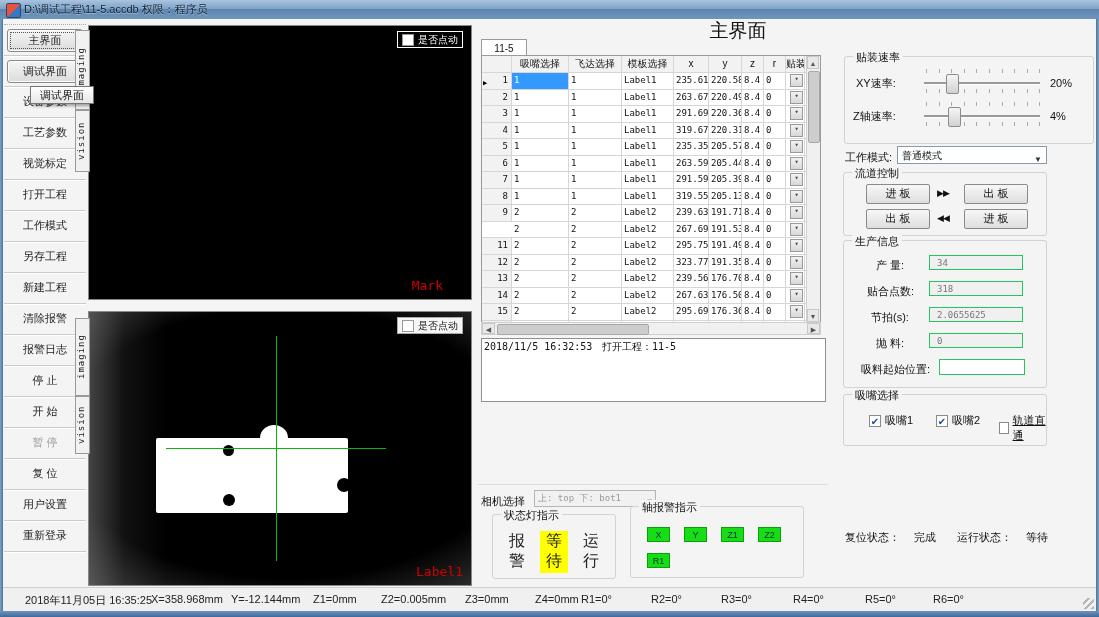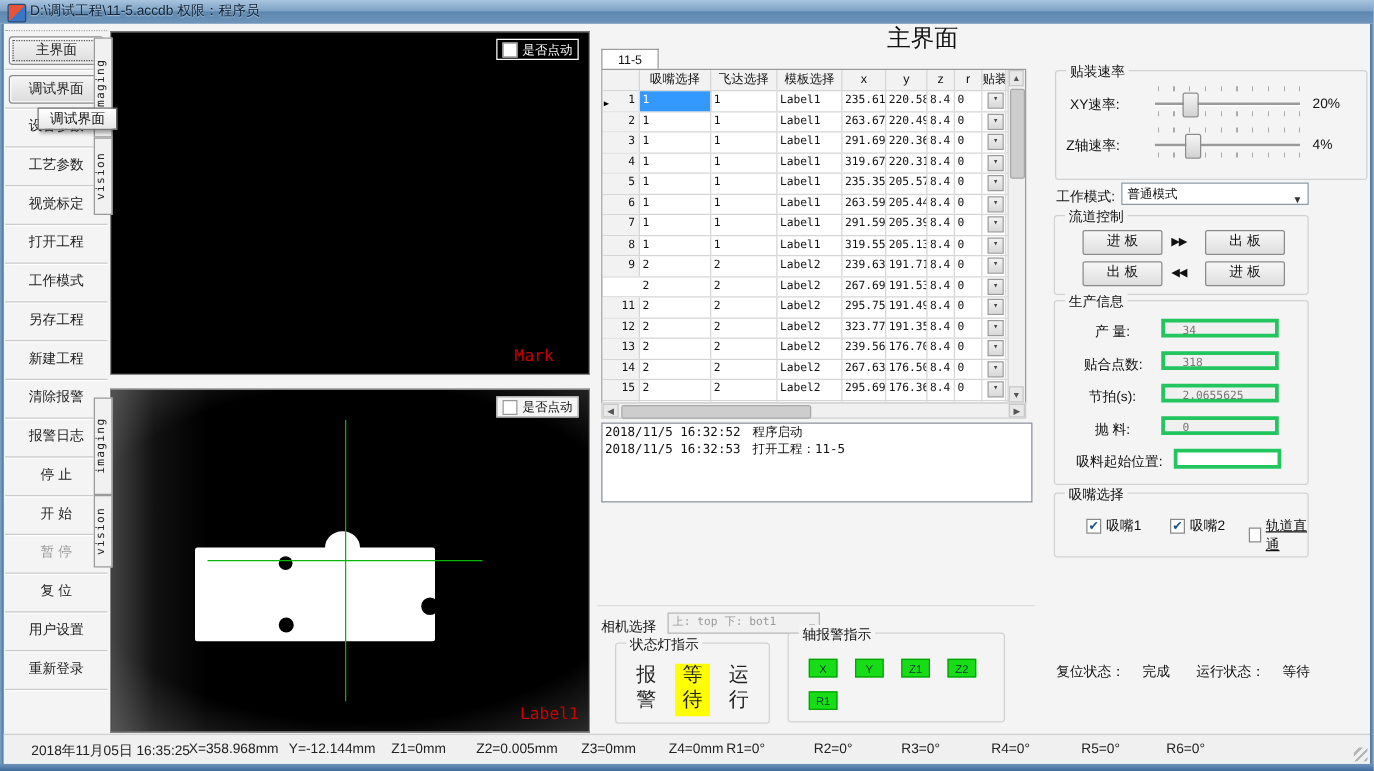--- a/index.html
+++ b/index.html
@@ -101,22 +101,22 @@
   .track{position:absolute;height:2px;background:#9a9a9a;box-shadow:0 1px 0 #fff;}
   .thumb{position:absolute;width:11px;height:18px;background:linear-gradient(#f5f5f5,#d2d2d2);
     border:1px solid #8c8c8c;border-radius:2px;}
   .combo{position:absolute;left:897px;top:146px;width:150px;height:18px;background:#fff;border:1px solid #8a9aa8;
     font-size:10px;line-height:17px;padding-left:4px;box-sizing:border-box;}
   .combo .dd{position:absolute;right:4px;top:4px;font-size:8px;color:#333;}
   .fbtn{position:absolute;width:62px;height:18px;border:1px solid #8a8a8a;border-radius:2px;
     background:linear-gradient(#f7f7f7,#dedede);font-size:11px;text-align:center;line-height:17px;}
   .farr{position:absolute;font-size:9px;color:#111;letter-spacing:-1px;}
   .plabel{position:absolute;font-size:11px;white-space:nowrap;}
-  .pin{position:absolute;height:15px;width:94px;background:#f0f0f0;border:3px solid #22c55e;
-    font:9px "DejaVu Sans Mono",monospace;color:#777;line-height:14px;padding-left:14px;box-sizing:border-box;}
+  .pin{position:absolute;height:15px;width:94px;background:#f0f0f0;border:1px solid #22c55e;
+    font:9px "DejaVu Sans Mono",monospace;color:#777;line-height:14px;padding-left:7px;box-sizing:border-box;}
   .pin.editable{background:#fff;height:16px;width:86px;}
   .chk{position:absolute;display:flex;align-items:center;gap:4px;font-size:11px;color:#111;}
   .cbbox{width:12px;height:12px;border:1px solid #8a8a8a;background:#fff;font-size:10px;line-height:11px;
     text-align:center;color:#1a4e8a;box-sizing:border-box;}
   .u{text-decoration:underline;}
 </style>
 </head>
 <body>
 
 <div class="win">
@@ -474,21 +474,20 @@
         <span class="thumbv"></span>
         <span class="sa" style="bottom: 0px;">▼</span>
       </div>
     </div>
   <div class="hscroll">
     <span class="sa" style="left:0;">◀</span>
     <span class="thumbh"></span>
     <span class="sa" style="right:0;">▶</span>
   </div>
   <div class="loglist" id="loglist">
-      <div class="logline"><span class="t">2018/11/5 16:32:52</span><span>程序启动</span></div>
       <div class="logline"><span class="t">2018/11/5 16:32:53</span><span>打开工程：11-5</span></div>
     </div>
   <div class="hdiv"></div>
 
   <div class="camsel-label">相机选择</div>
   <div class="camsel">
     <span>上: top 下: bot1</span>
     <span class="dd">▼</span>
   </div>
 

